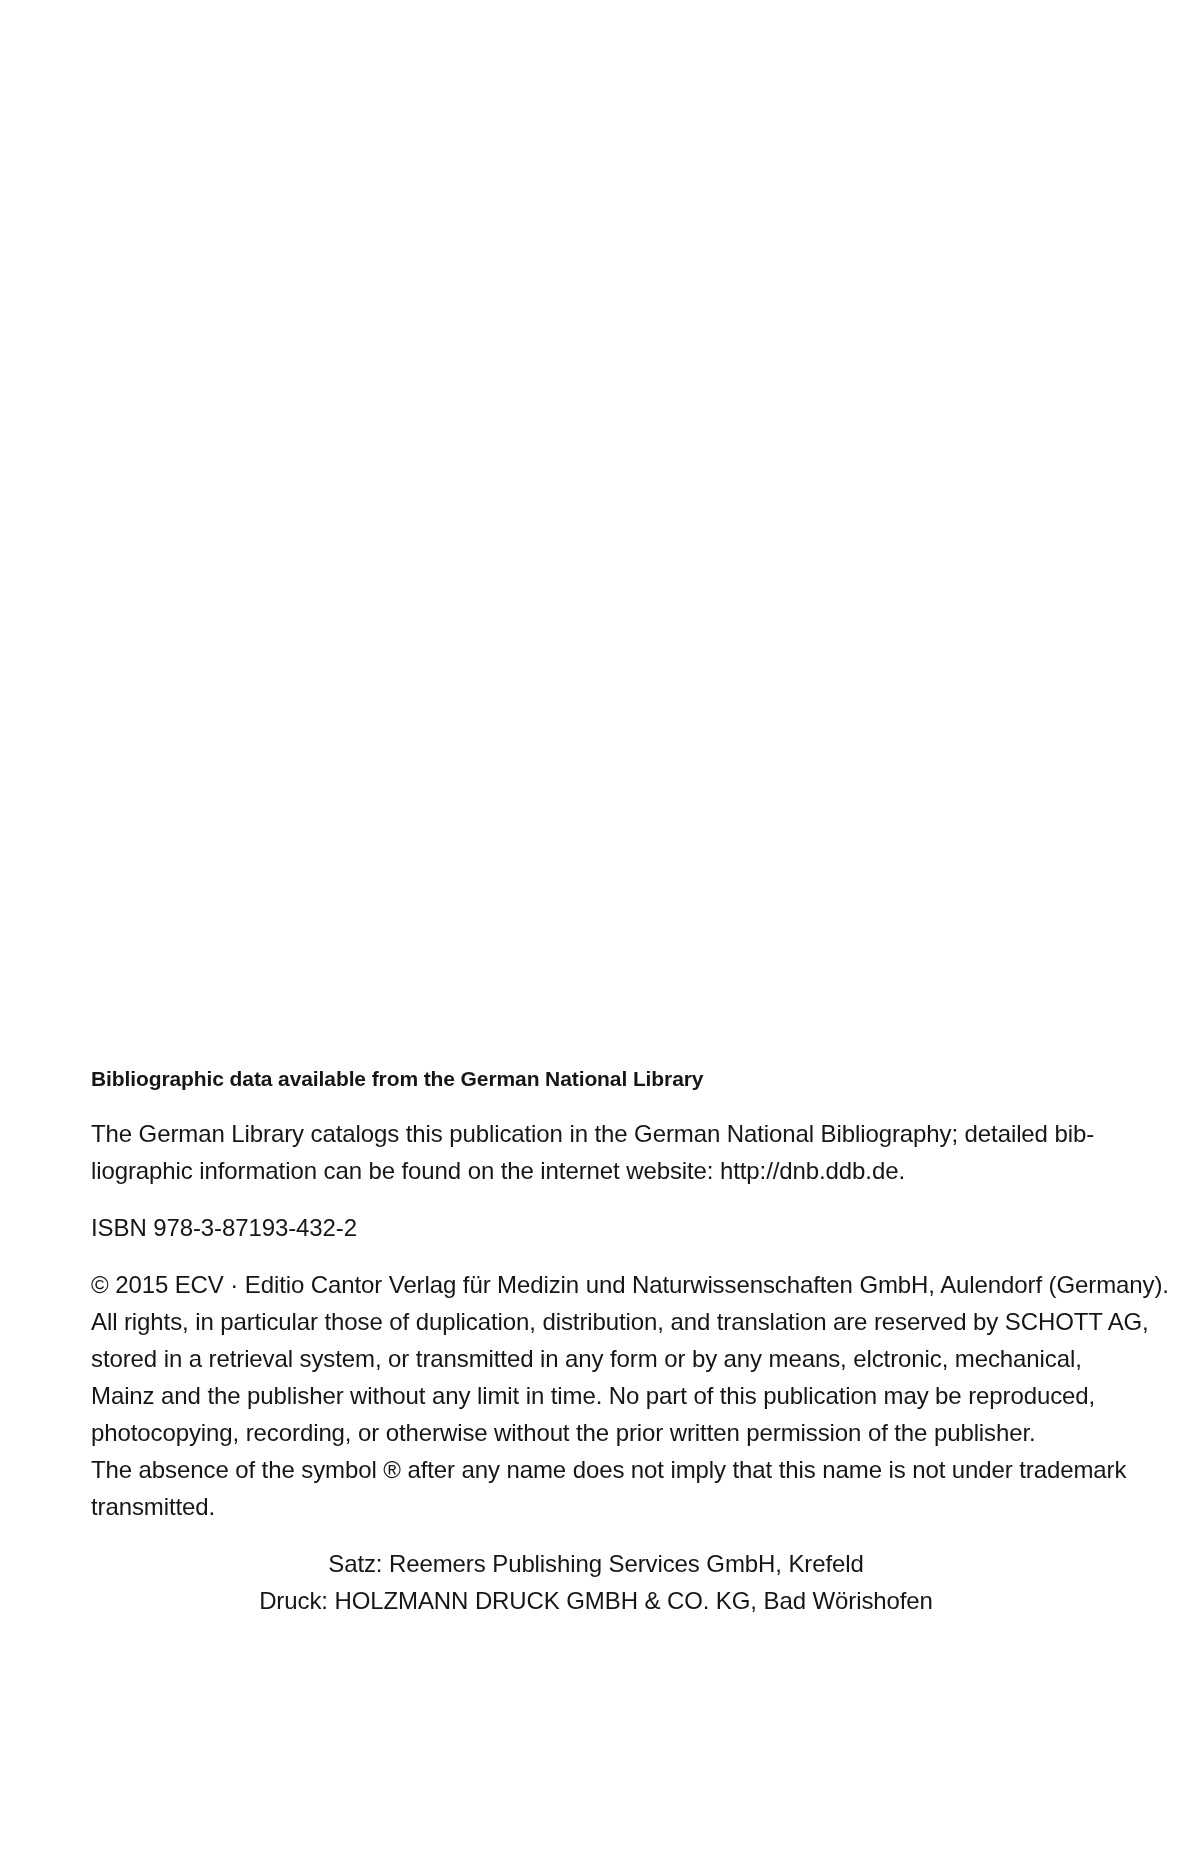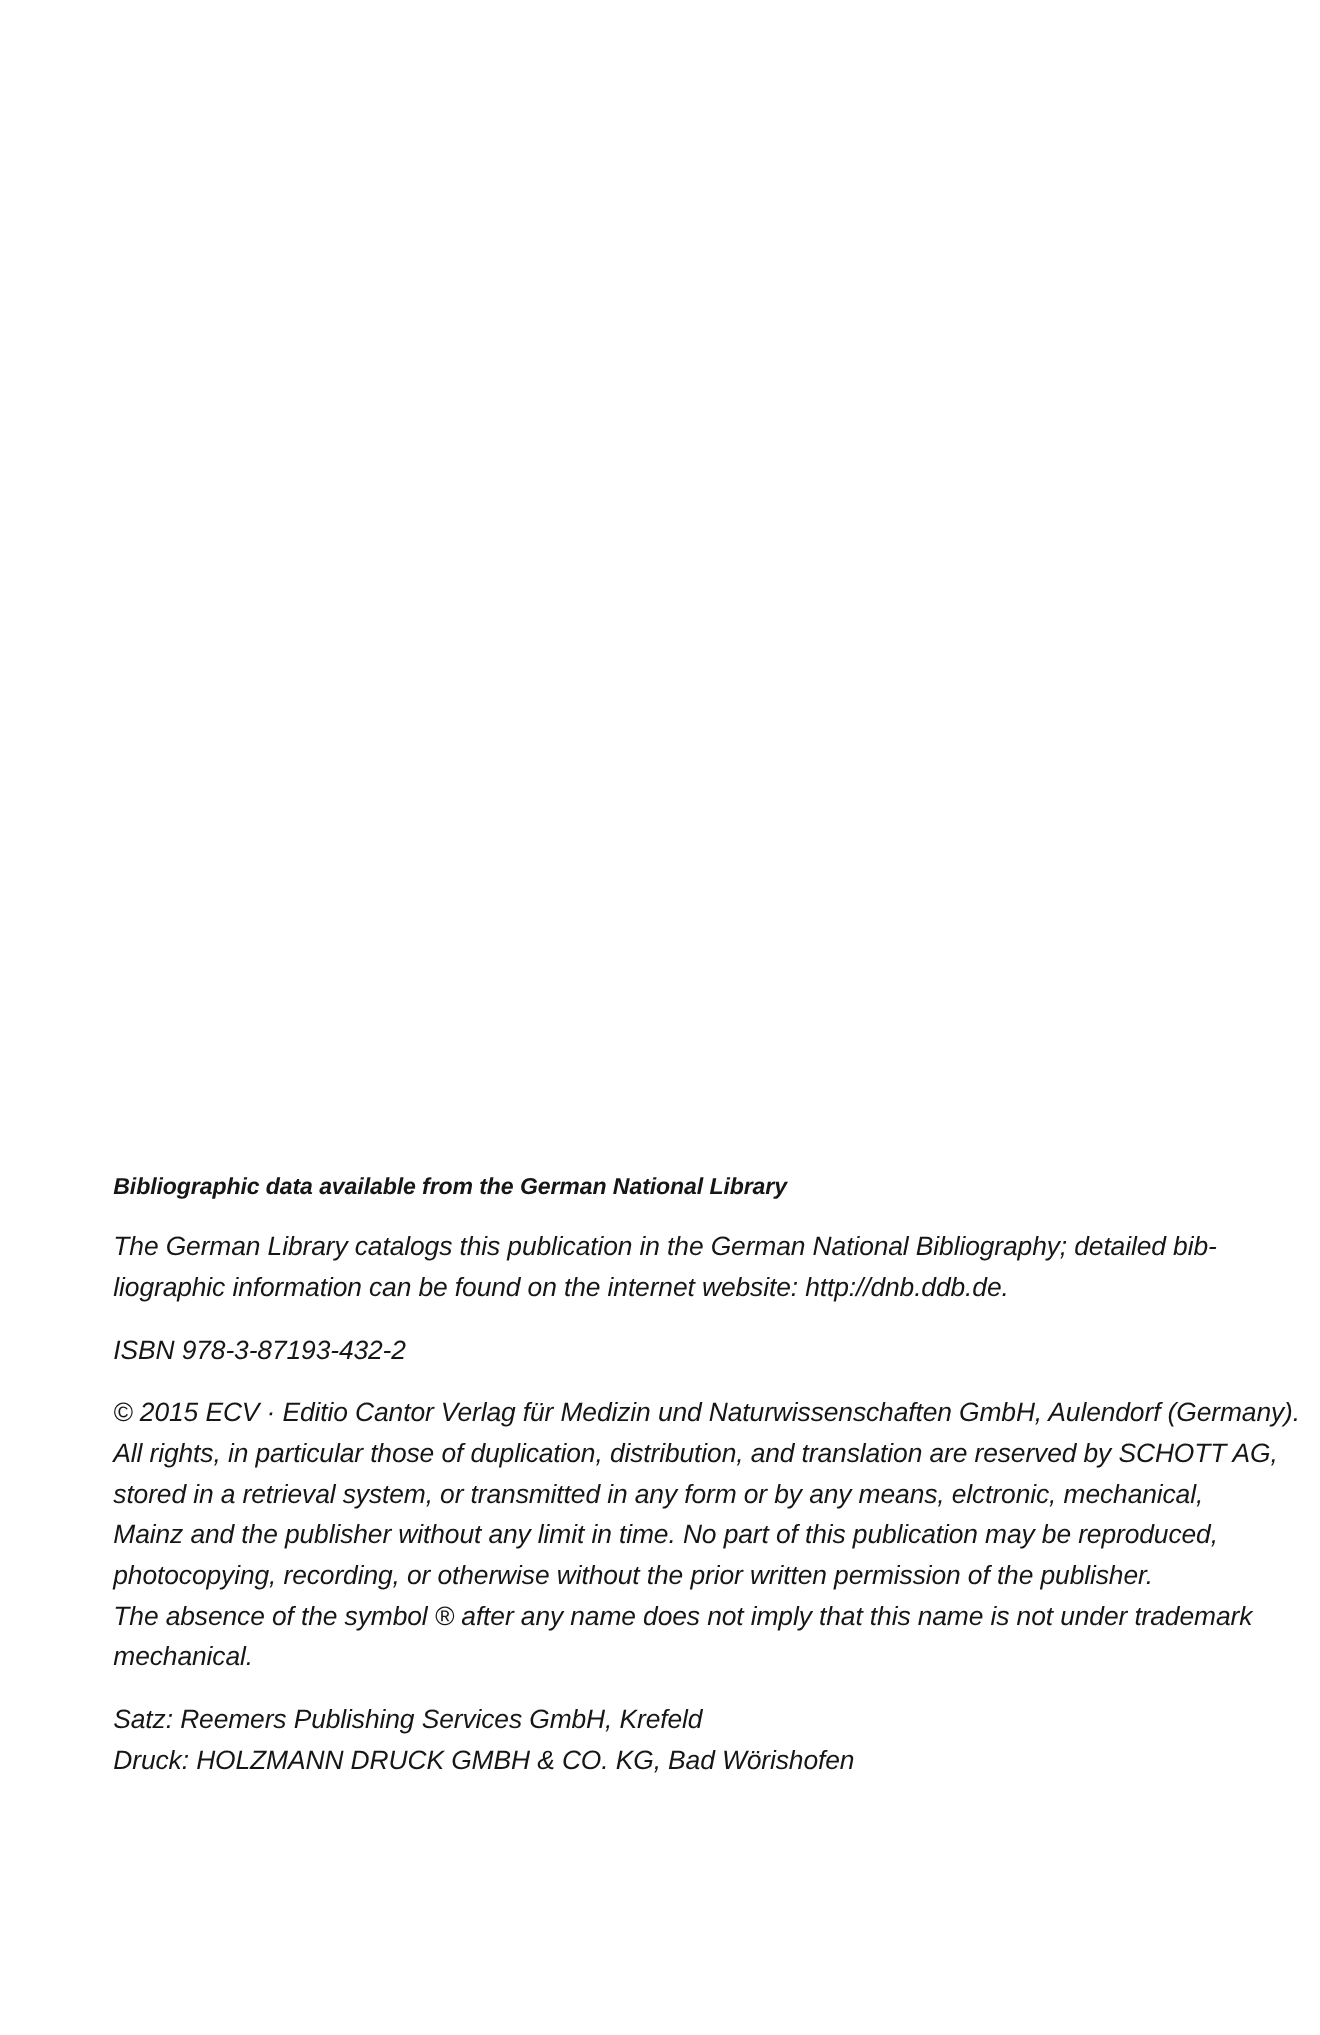--- a/index.html
+++ b/index.html
@@ -10,31 +10,31 @@
     width: 1200px;
     height: 1850px;
     background: #ffffff;
     position: relative;
     font-family: "Liberation Sans", sans-serif;
     color: #161616;
     overflow: hidden;
   }
   .colophon {
     position: absolute;
-    left: 103px;
+    left: 91px;
     top: 1060px;
     width: 1010px;
-    font-style: italic;
   }
   .para {
     margin: 0 0 20px 0;
     padding: 0;
   }
   .para:last-child {
     margin-bottom: 0;
+    text-align: center;
   }
   .line {
     font-size: 24px;
     line-height: 37px;
     letter-spacing: -0.1px;
     white-space: nowrap;
   }
   .heading .line {
     font-weight: bold;
     font-size: 21px;
@@ -62,21 +62,21 @@
     <div class="line">ISBN 978-3-87193-432-2</div>
   </div>
 
   <div class="para">
     <div class="line">© 2015 ECV · Editio Cantor Verlag für Medizin und Naturwissenschaften GmbH, Aulendorf (Germany).</div>
     <div class="line">All rights, in particular those of duplication, distribution, and translation are reserved by SCHOTT AG,</div>
     <div class="line">stored in a retrieval system, or transmitted in any form or by any means, elctronic, mechanical,</div>
     <div class="line">Mainz and the publisher without any limit in time. No part of this publication may be reproduced,</div>
     <div class="line">photocopying, recording, or otherwise without the prior written permission of the publisher.</div>
     <div class="line">The absence of the symbol ® after any name does not imply that this name is not under trademark</div>
-    <div class="line">mechanical.</div>
+    <div class="line">transmitted.</div>
   </div>
 
 
   <div class="para">
     <div class="line">Satz: Reemers Publishing Services GmbH, Krefeld</div>
     <div class="line">Druck: HOLZMANN DRUCK GMBH &amp; CO. KG, Bad Wörishofen</div>
   </div>
 
 </div>
 

